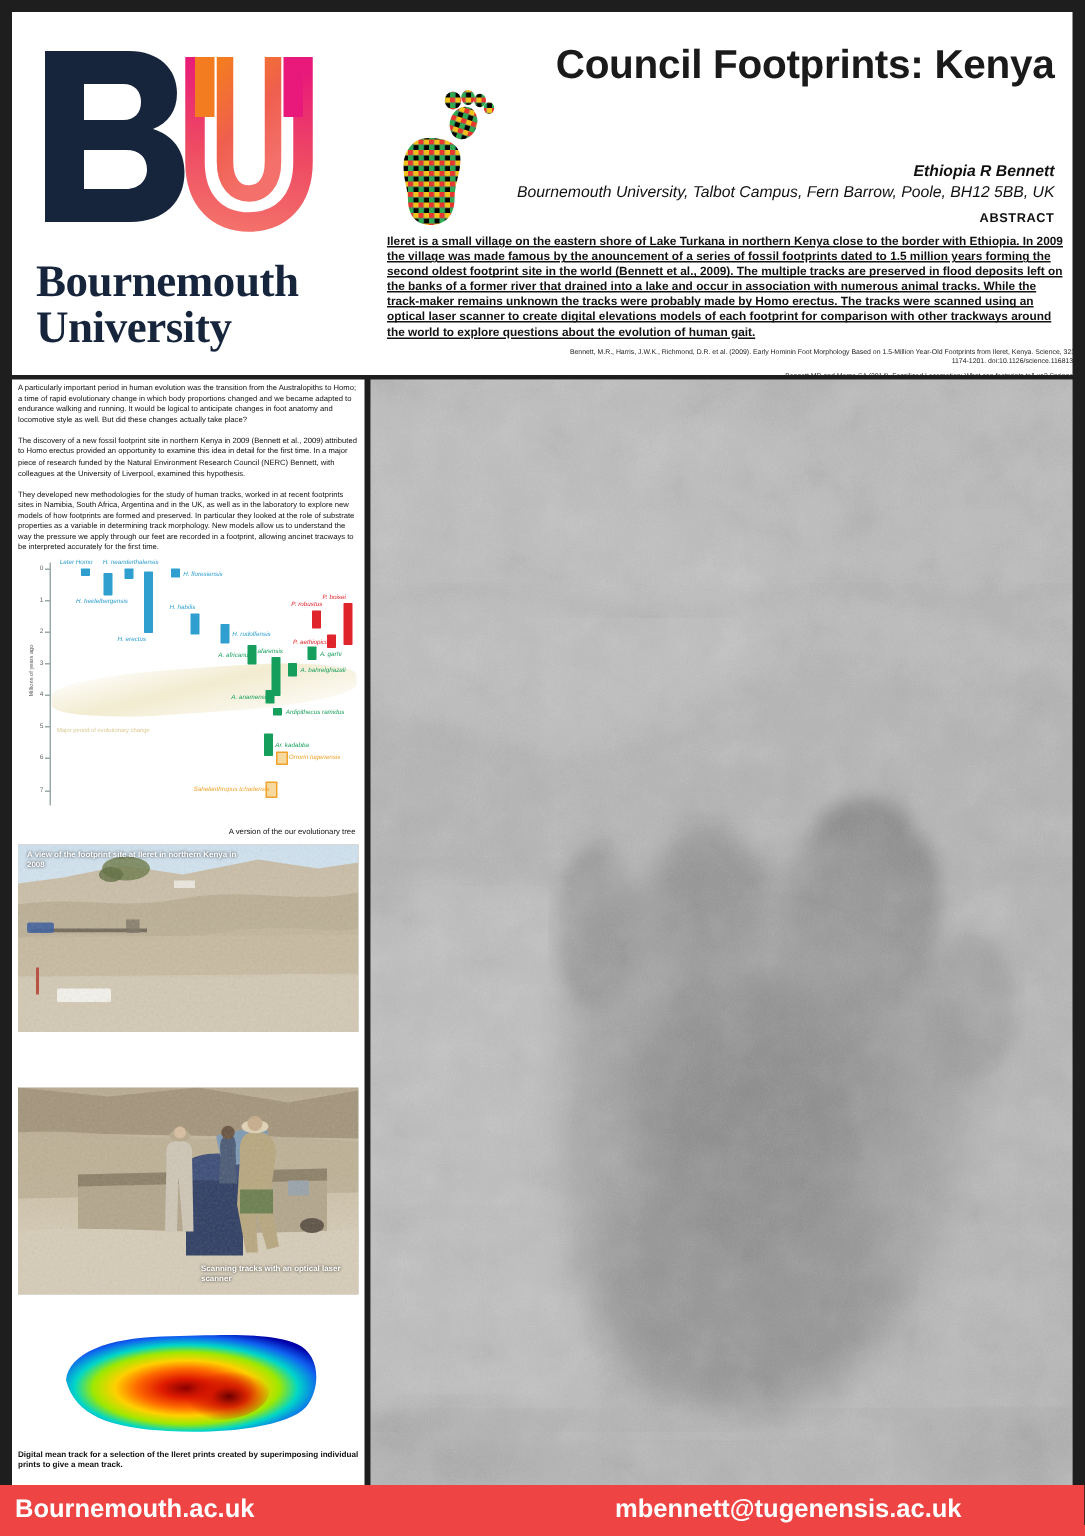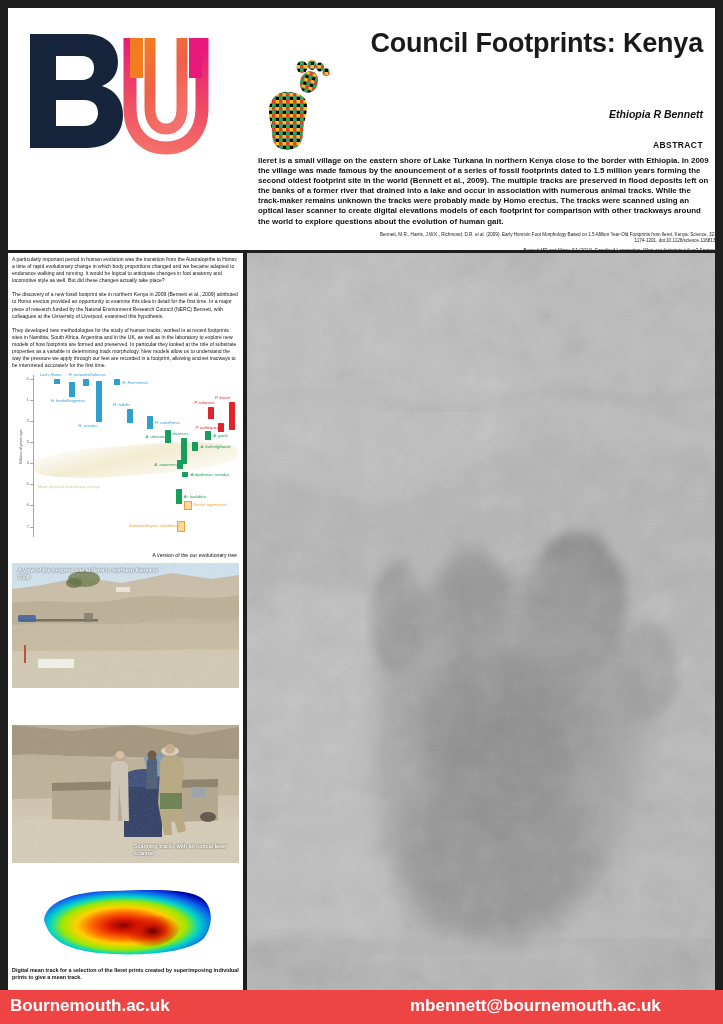--- a/index.html
+++ b/index.html
@@ -85,20 +85,21 @@
   }
   .abstract-body {
     position: absolute;
     left: 250px; top: 148px;
     width: 452px;
     font-size: 7.9px;
     line-height: 10.1px;
     color: #111;
     text-align: left;
     font-weight: bold;
+    text-decoration: underline;
   }
   .ref1 {
     position: absolute;
     left: 370px; top: 224px;
     width: 340px;
     font-size: 4.6px;
     line-height: 6px;
     color: #222;
     text-align: right;
   }
@@ -277,20 +278,21 @@
 
         <path d="M4 4 H60 C80 4 92 16 92 32 C92 44 86 52 76 56 C89 60 97 70 97 85 C97 104 84 118 61 118 H4 Z
                  M30 26 V50 H56 C64 50 68 45 68 38 C68 31 64 26 56 26 Z
                  M30 70 V96 H58 C67 96 72 90 72 83 C72 75 67 70 58 70 Z" fill="#17253c"></path>
 
         <path d="M104 8 V78 C104 104 119 118 140 118 C161 118 176 104 176 78 V8" fill="none" stroke="url(#ugrad2)" stroke-width="13"></path>
         <path d="M124 8 V78 C124 92 131 99 140 99 C149 99 156 92 156 78 V8" fill="none" stroke="url(#ugrad)" stroke-width="11"></path>
         <rect x="104" y="8" width="13" height="40" fill="#f47c20"></rect>
         <rect x="163" y="8" width="13" height="40" fill="#e8197a"></rect>
       </svg>
+      <div class="logo-word">Bournemouth University</div>
     </div>
 
     <div class="poster-title">Council Footprints: Kenya</div>
 
     <svg class="foot-logo" viewBox="0 0 72 96">
       <defs>
         <pattern id="mosaic" width="7" height="7" patternUnits="userSpaceOnUse">
           <rect width="7" height="7" fill="#1c9ad6"></rect>
           <rect width="3.5" height="3.5" fill="#e8352e"></rect>
           <rect x="3.5" y="3.5" width="3.5" height="3.5" fill="#f6c game"></rect>
@@ -300,20 +302,21 @@
       </defs>
       <path d="M28 34 C17 34 11 43 11 53 C11 62 14 68 14 75 C14 86 20 92 29 92 C39 92 45 85 45 75 C45 64 49 58 49 48 C49 38 40 34 28 34 Z" fill="url(#mosaic)"></path>
       <ellipse cx="51" cy="24" rx="9" ry="11" transform="rotate(18 51 24)" fill="url(#mosaic)"></ellipse>
       <ellipse cx="44" cy="9" rx="5.5" ry="6" fill="url(#mosaic)"></ellipse>
       <ellipse cx="54" cy="7" rx="4.5" ry="5" fill="url(#mosaic)"></ellipse>
       <ellipse cx="62" cy="9" rx="4" ry="4.5" fill="url(#mosaic)"></ellipse>
       <ellipse cx="68" cy="14" rx="3.5" ry="4" fill="url(#mosaic)"></ellipse>
     </svg>
 
     <div class="author">Ethiopia R Bennett</div>
+    <div class="affil">Bournemouth University, Talbot Campus, Fern Barrow, Poole, BH12 5BB, UK</div>
     <div class="abstract-label">ABSTRACT</div>
     <div class="abstract-body">Ileret is a small village on the eastern shore of Lake Turkana in northern Kenya close to the border with Ethiopia.  In 2009 the village was made famous by the anouncement of a series of fossil footprints dated to 1.5 million years forming the second oldest footprint site in the world (Bennett et al., 2009).  The multiple tracks are preserved in flood deposits left on the banks of a former river that drained into a lake and occur in association with numerous animal tracks.  While the track-maker remains unknown the tracks were probably made by Homo erectus.  The tracks were scanned using an optical laser scanner to create digital elevations models of each footprint for comparison with other trackways around the world to explore questions about the evolution of human gait.</div>
     <div class="ref1">Bennett, M.R., Harris, J.W.K., Richmond, D.R. et al. (2009). Early Hominin Foot Morphology Based on 1.5-Million Year-Old Footprints from Ileret, Kenya. Science, 323, 1174-1201. doi:10.1126/science.1168132</div>
     <div class="ref2">Bennett MR and Morse SA (2014). Fossilised Locomotion: What can footprints tell us?  Springer.</div>
   </div>
 
   <div class="left-col">
 
     <div class="body-text">
       <p>A particularly important period in human evolution was the transition from the Australopiths to Homo; a time of rapid evolutionary change in which body proportions changed and we became adapted to endurance walking and running. It would be logical to anticipate changes in foot anatomy and locomotive style as well.  But did these changes actually take place?</p>
@@ -565,16 +568,16 @@
       <ellipse cx="420" cy="716" rx="60" ry="26" fill="#a0a0a0" opacity="0.6" filter="url(#blur12)"></ellipse>
 
       <rect width="468" height="737" filter="url(#coarse)" opacity="0.75"></rect>
       <rect width="468" height="737" filter="url(#grain)" opacity="0.55"></rect>
       <rect width="468" height="737" fill="#cfcfcf" opacity="0.10"></rect>
     </svg>
   </div>
 
   <div class="footer">
     <div class="footer-left">Bournemouth.ac.uk</div>
-    <div class="footer-right">mbennett@bournemouth.ac.uk</div>
+    <div class="footer-right">mbennett@tugenensis.ac.uk</div>
   </div>
 
 </div>
 
 </body></html>

